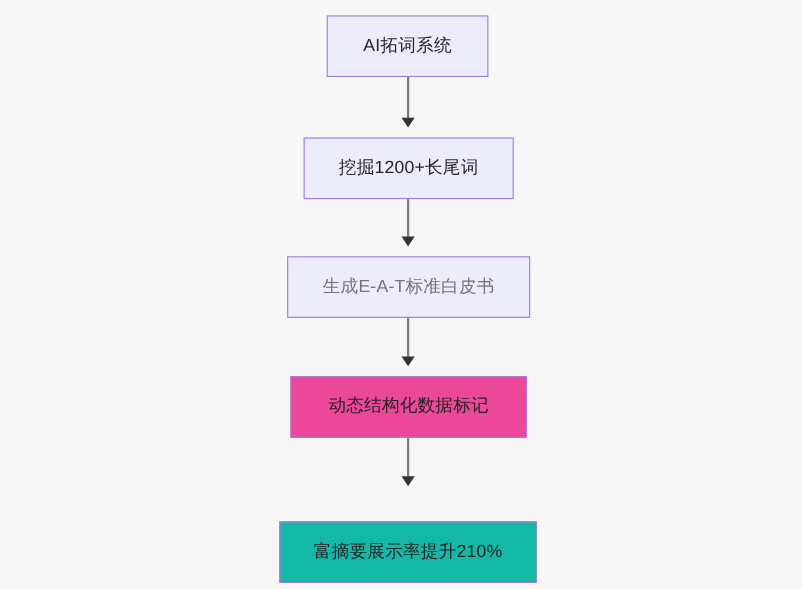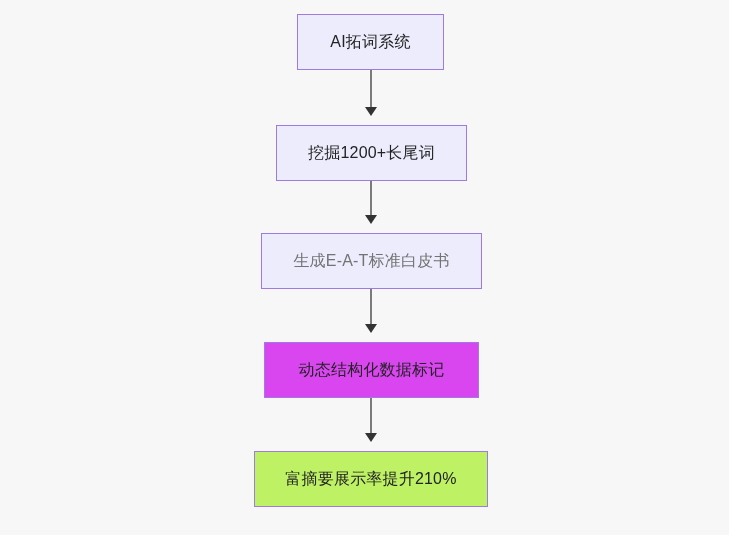--- a/index.html
+++ b/index.html
@@ -84,20 +84,20 @@
 
   <div class="node" style="left: 297px; top: 14px; width: 147px; height: 56px; background: rgb(236, 236, 253); border-color: rgb(159, 122, 224);">
     <span class="node-label" style="color: rgb(35, 35, 35);">AI拓词系统</span>
   </div>
   <div class="node" style="left: 276px; top: 125px; width: 191px; height: 56px; background: rgb(236, 236, 253); border-color: rgb(159, 122, 224);">
     <span class="node-label" style="color: rgb(35, 35, 35); text-align: right;">挖掘1200+长尾词</span>
   </div>
   <div class="node" style="left: 261px; top: 233px; width: 221px; height: 56px; background: rgb(236, 236, 253); border-color: rgb(159, 122, 224);">
     <span class="node-label" style="color: #737373;">生成E-A-T标准白皮书</span>
   </div>
-  <div class="node" style="left: 264px; top: 342px; width: 215px; height: 56px; background: #d946ef; border-color: rgb(159, 122, 224);">
+  <div class="node" style="left: 264px; top: 342px; width: 215px; height: 56px; background: #ec4899; border-color: rgb(159, 122, 224);">
     <span class="node-label" style="color: rgb(35, 35, 35);">动态结构化数据标记</span>
   </div>
-  <div class="node" style="left: 254px; top: 451px; width: 234px; height: 56px; background: #bef264; border-color: rgb(159, 122, 224); justify-content: center;">
+  <div class="node" style="left: 254px; top: 474px; width: 234px; height: 56px; background: #14b8a6; border-color: rgb(159, 122, 224); justify-content: center;">
     <span class="node-label" style="color: rgb(35, 35, 35);">富摘要展示率提升210%</span>
   </div>
 
 </div>
 
 </body></html>

